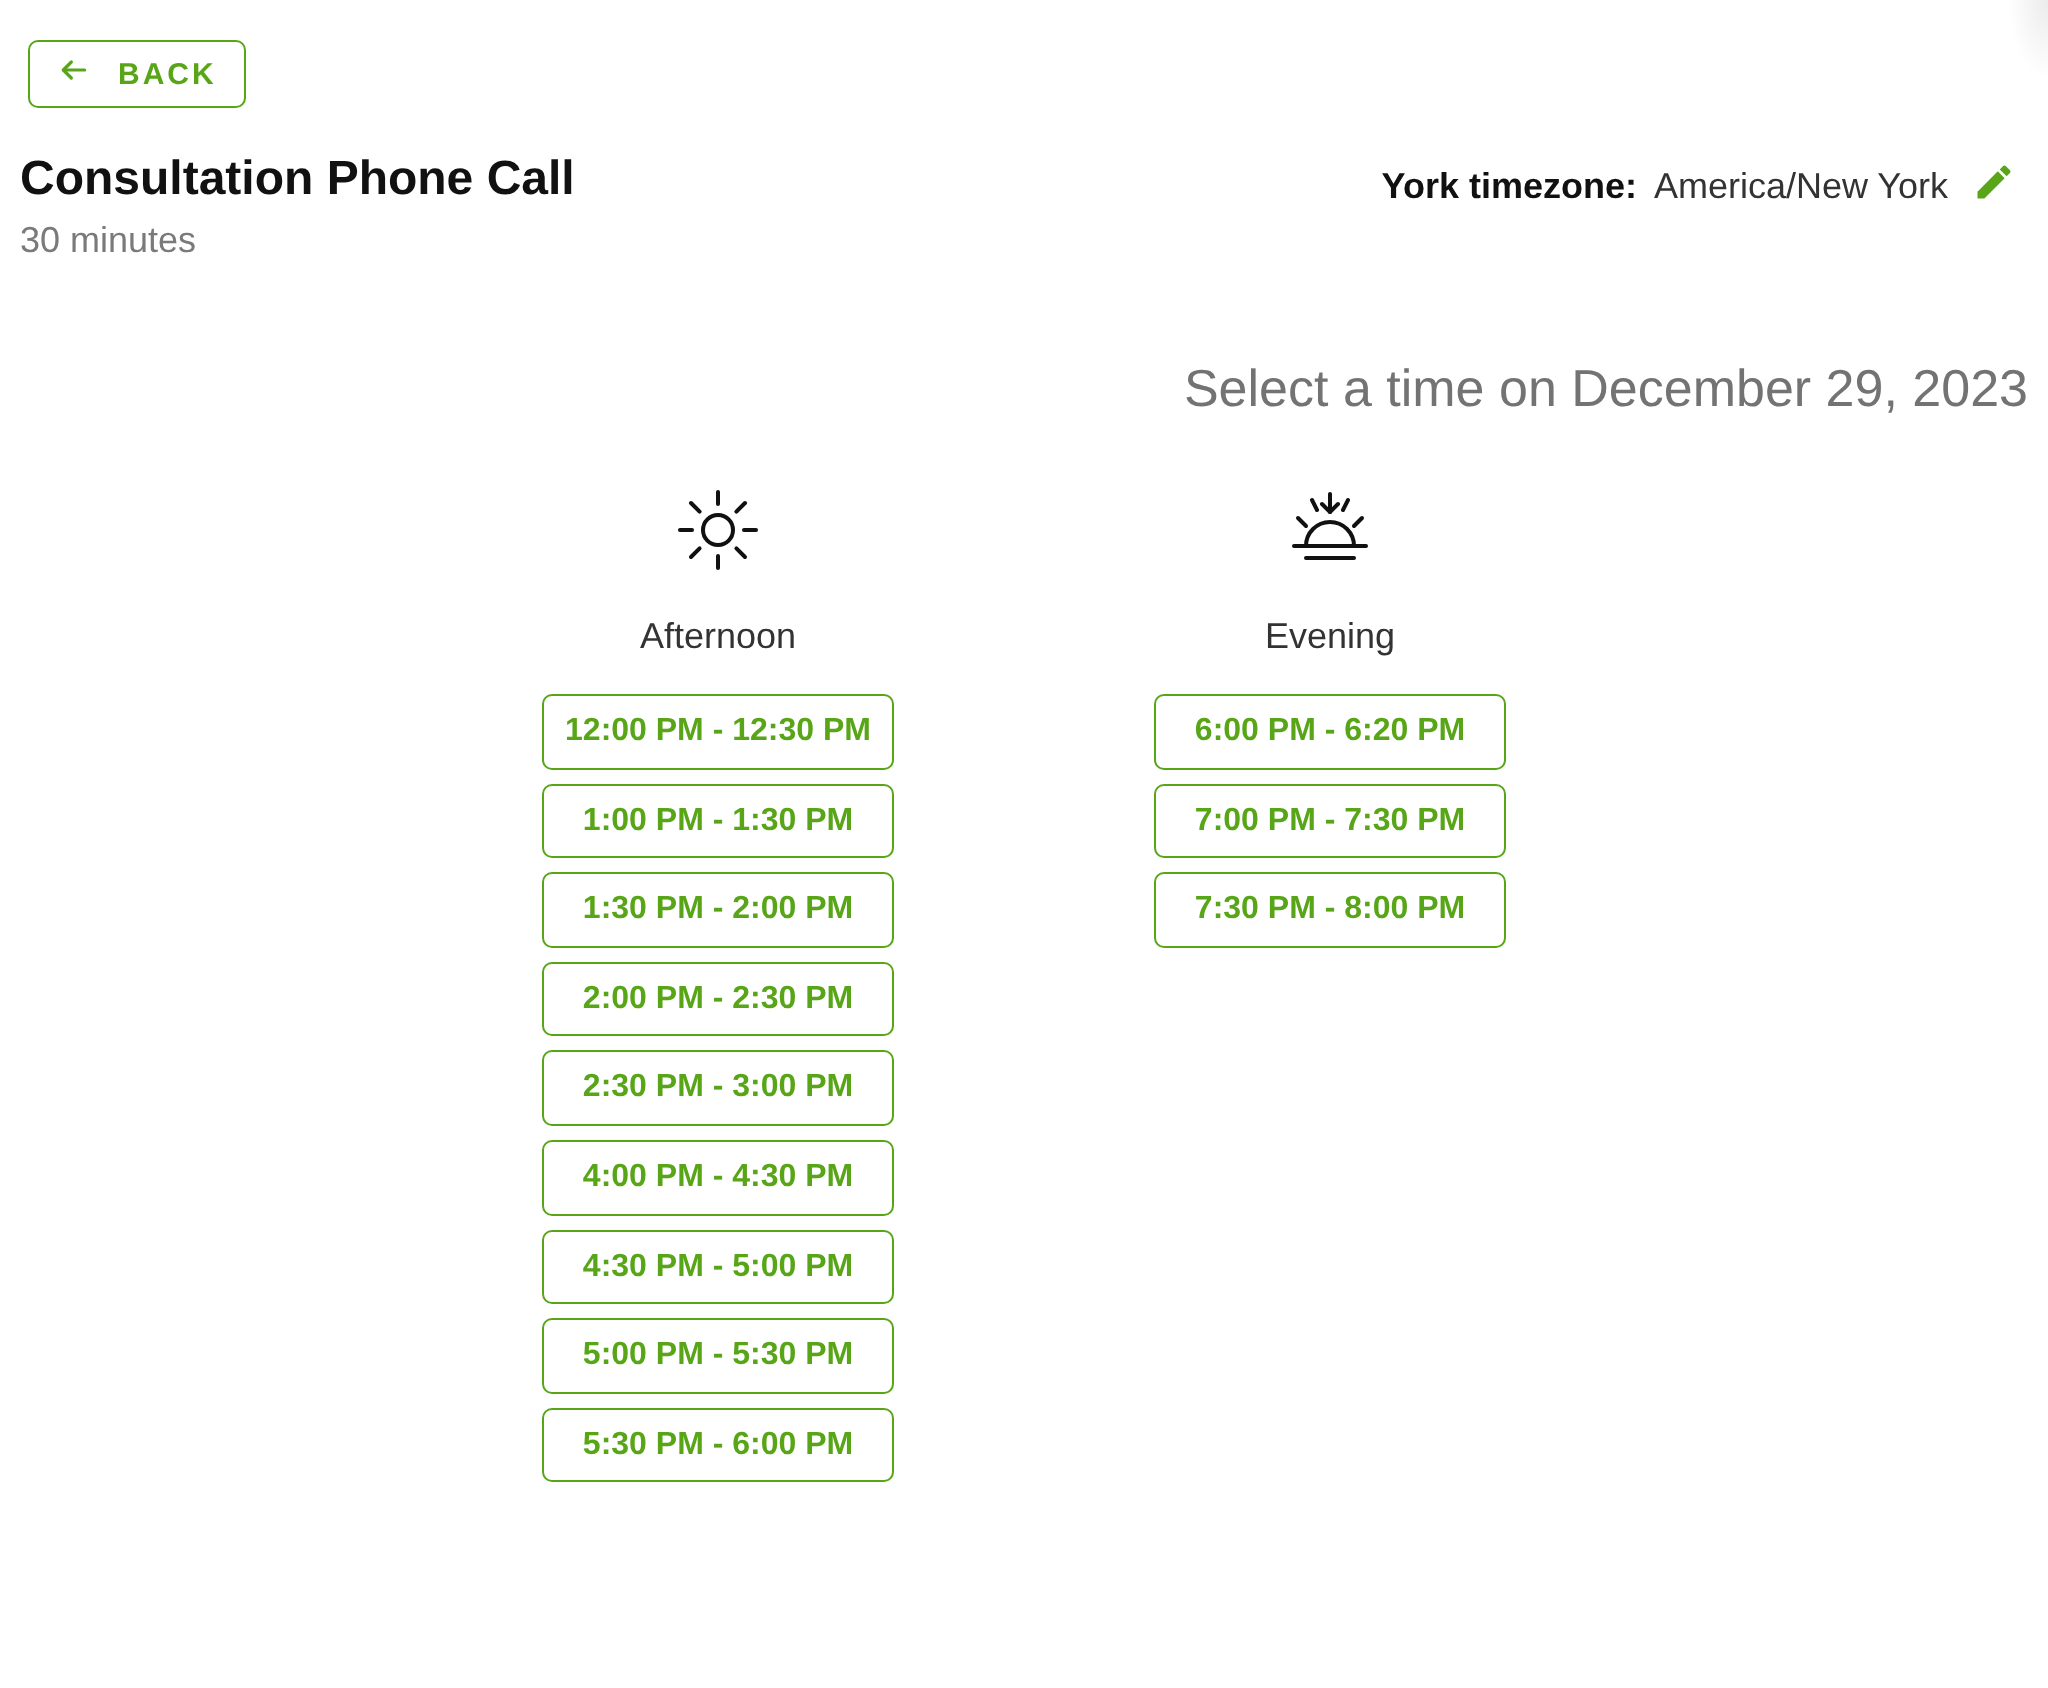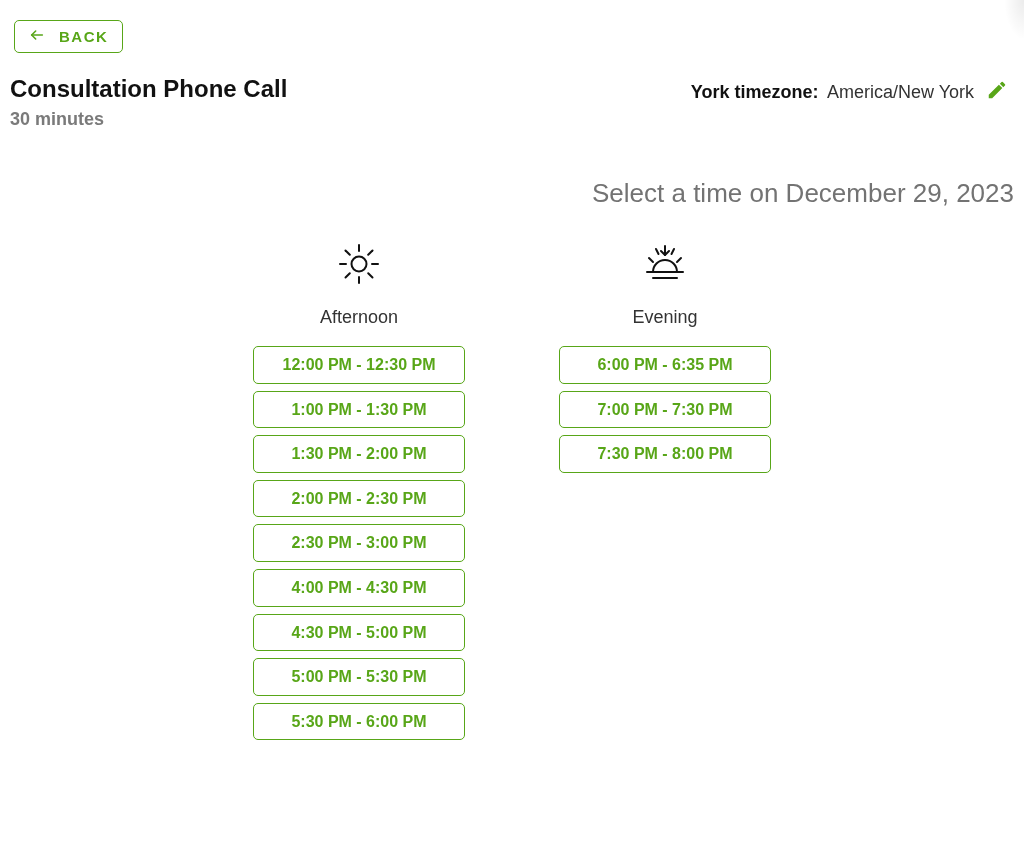--- a/index.html
+++ b/index.html
@@ -26,21 +26,21 @@
 
     .header-row {
       display: flex;
       justify-content: space-between;
       align-items: flex-start;
       margin-top: 22px;
       padding-left: 0;
     }
     .title-block { }
     .page-title { font-size: 24px; font-weight: 700; color:#111; }
-    .duration   { font-size: 18px; color:#7a7a7a; margin-top: 6px; font-weight: bold; }
+    .duration   { font-size: 18px; color:#7a7a7a; margin-top: 6px; }
 
     .tz-block { display:flex; align-items:center; gap:12px; margin-top:4px; margin-right:6px;}
     .tz-label { font-size:18px; font-weight:700; color:#111; }
     .tz-value { font-size:18px; color:#333; margin-left:4px; font-weight:400;}
     .edit-icon { color:#58a618; cursor:pointer; }
     .edit-icon svg { width:22px; height:22px; }
 
     .prompt {
       text-align:right;
       font-size:26px;
@@ -55,21 +55,21 @@
       gap:96px;
       margin-top:30px;
     }
     .col { width: 210px; display:flex; flex-direction:column; align-items:center; }
     .col-icon { height:50px; display:flex; align-items:center; justify-content:center; }
     .col-icon svg { width:48px; height:48px; stroke:#111; }
     .col-label { font-size:18px; color:#333; margin-top:18px; margin-bottom:18px; }
 
     .slot-list { display:flex; flex-direction:column; gap:7px; width:100%; align-items:center;}
     .slot {
-      width: 212px;
+      width: 176px;
       border:1.5px solid #58a618;
       color:#58a618;
       background:#fff;
       border-radius:5px;
       text-align:center;
       padding:9px 0;
       font-size:16px;
       font-weight:700;
       cursor:pointer;
       line-height:1.1;
@@ -158,21 +158,21 @@
         <line x1="24" y1="6" x2="24" y2="15"></line>
         <polyline points="20 11 24 15 28 11"></polyline>
         <line x1="8" y1="18" x2="12" y2="22"></line>
         <line x1="40" y1="18" x2="36" y2="22"></line>
         <line x1="15" y1="9" x2="17.5" y2="14"></line>
         <line x1="33" y1="9" x2="30.5" y2="14"></line>
       </svg>
     </div>
     <div class="col-label">Evening</div>
     <div class="slot-list">
-      <button class="slot">6:00 PM - 6:35 PM</button>
+      <button class="slot">6:00 PM - 6:20 PM</button>
       <button class="slot">7:00 PM - 7:30 PM</button>
       <button class="slot">7:30 PM - 8:00 PM</button>
     </div>
   </div>
 
 </div>
 
 
 
 

